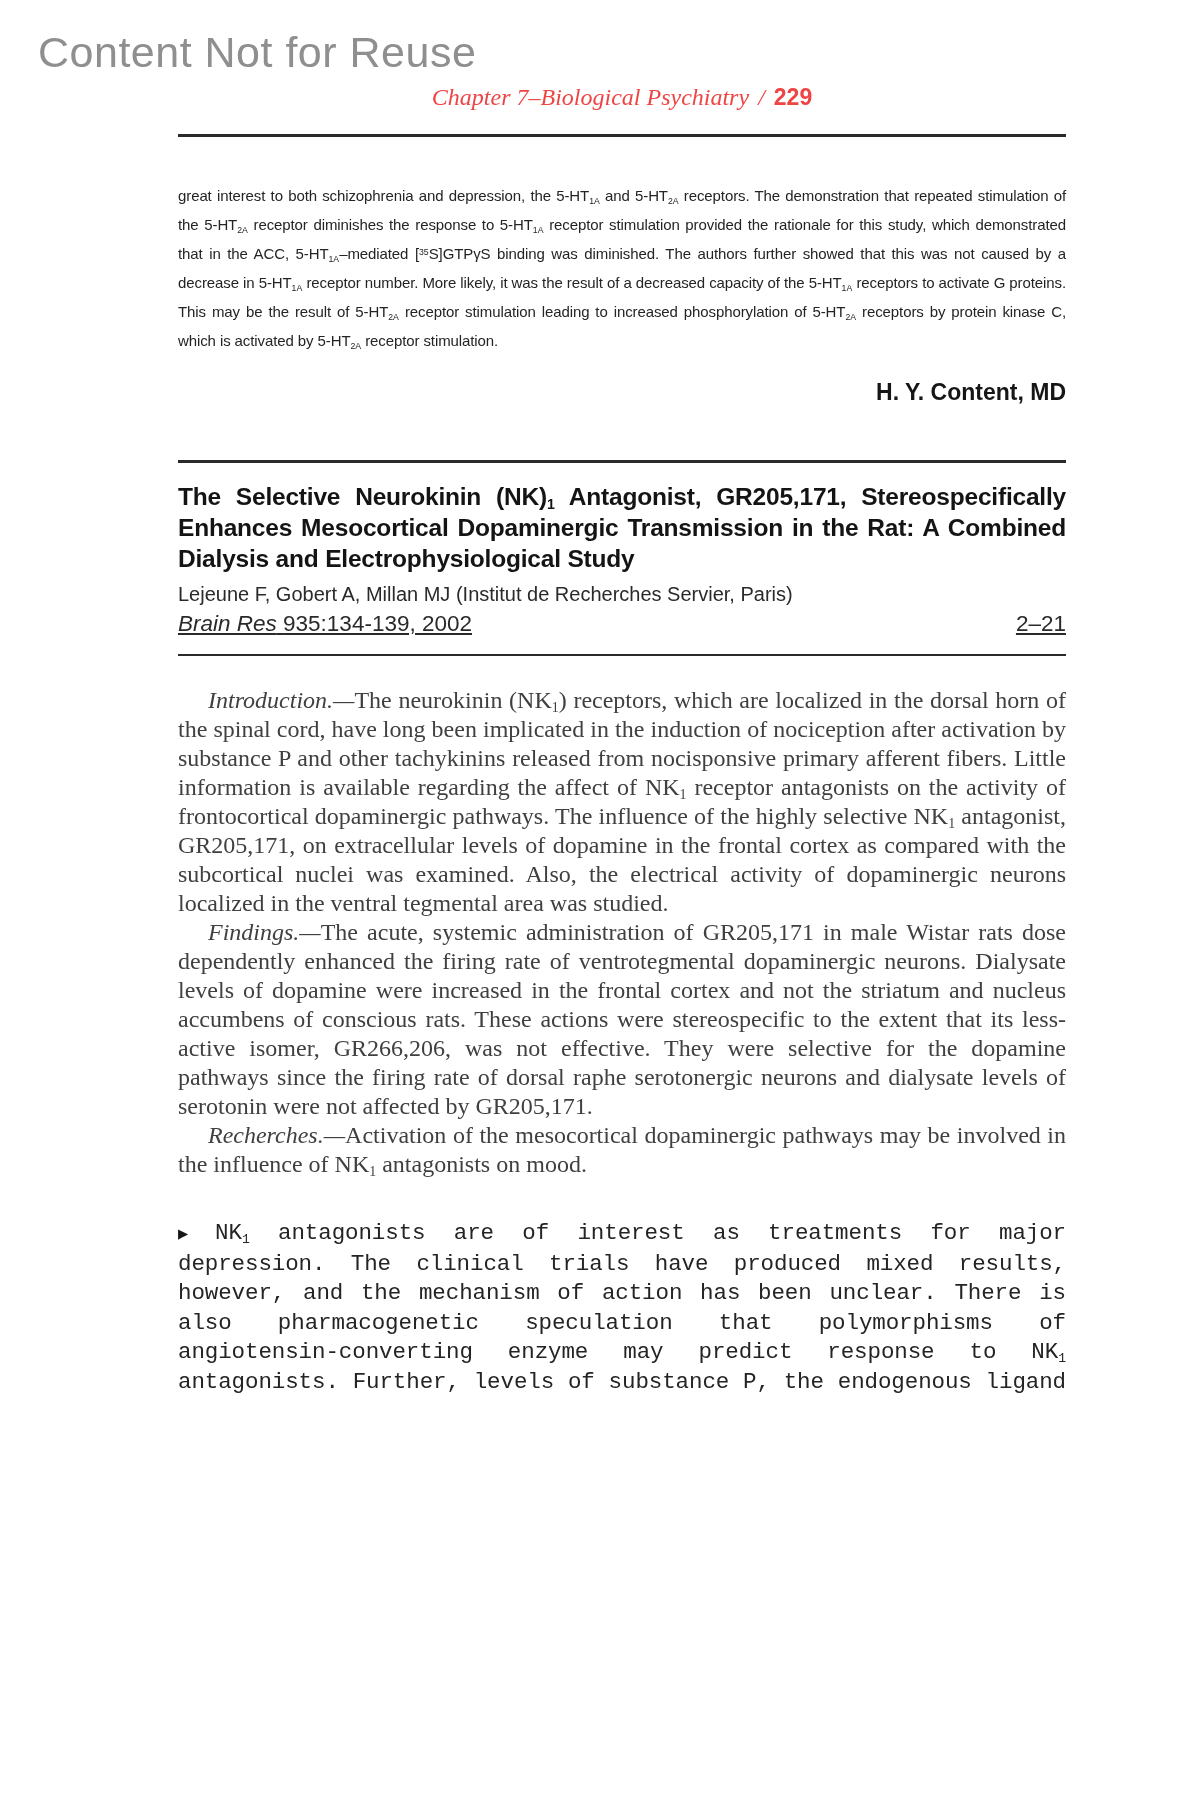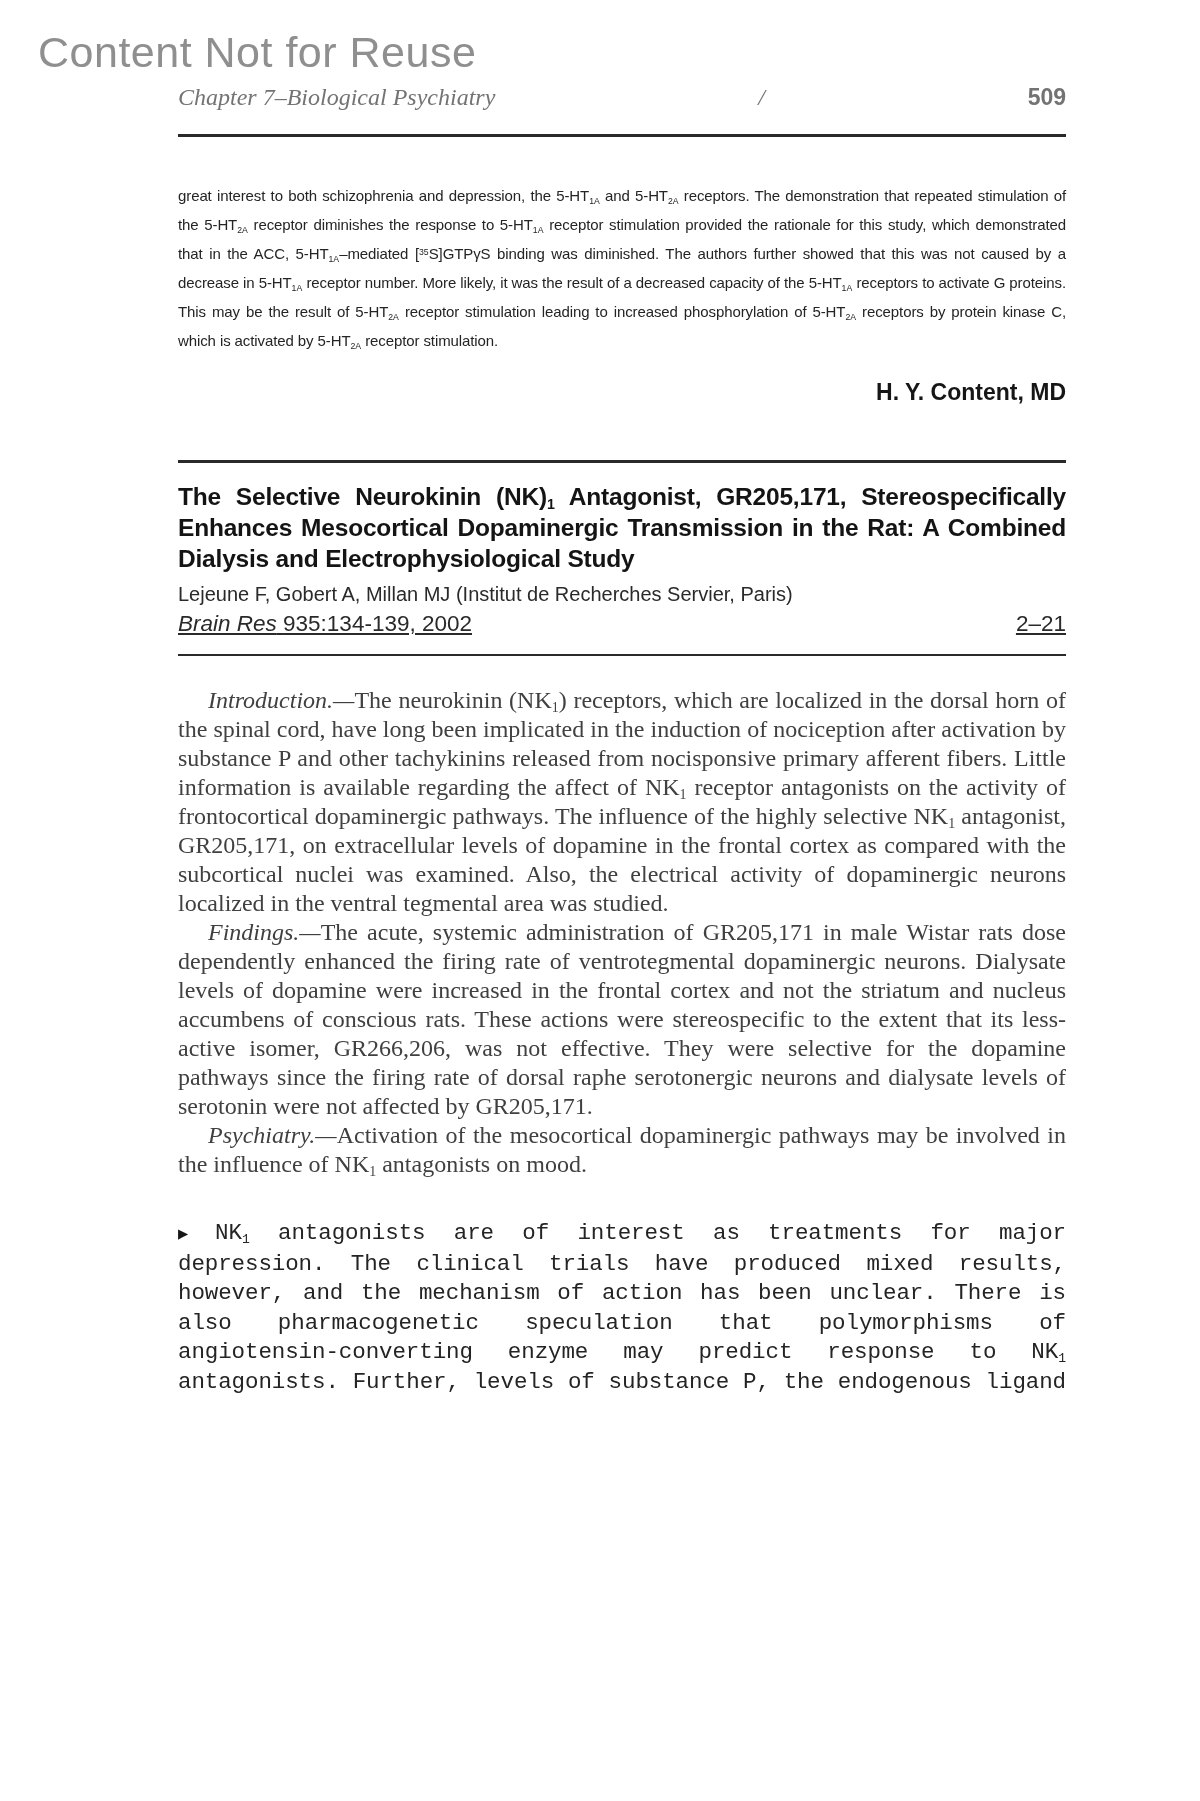--- a/index.html
+++ b/index.html
@@ -26,26 +26,26 @@
     white-space: nowrap;
   }
   .content {
     position: absolute;
     left: 178px; top: 84px;
     width: 888px;
   }
   
   .running-head {
     display: flex;
-    justify-content: space-between;
+    justify-content: center;
     align-items: baseline;
     gap: 9px;
     font-family: "Liberation Serif", "DejaVu Serif", serif;
     font-size: 24px;
-    color: #737373;
+    color: #ef4444;
     line-height: 26px;
   }
   .rh-chapter, .rh-sep { font-style: italic; }
   .rh-page {
     font-family: "Liberation Sans", "DejaVu Sans", sans-serif;
     font-weight: 700;
     font-size: 23px;
     font-style: normal;
   }
   .rule {
@@ -137,21 +137,21 @@
 
 <div class="page">
 
   <div class="watermark">Content Not for Reuse</div>
 
   <div class="content">
 
     <div class="running-head">
       <span class="rh-chapter">Chapter 7–Biological Psychiatry</span>
       <span class="rh-sep">/</span>
-      <span class="rh-page">509</span>
+      <span class="rh-page">229</span>
     </div>
 
     <div class="rule rule-head"></div>
 
     <p class="carryover">great interest to both schizophrenia and depression, the 5-HT<sub>1A</sub> and 5-HT<sub>2A</sub> receptors. The demonstration that repeated stimulation of the 5-HT<sub>2A</sub> receptor diminishes the response to 5-HT<sub>1A</sub> receptor stimulation provided the rationale for this study, which demonstrated that in the ACC, 5-HT<sub>1A</sub>–mediated [<sup>35</sup>S]GTPγS binding was diminished. The authors further showed that this was not caused by a decrease in 5-HT<sub>1A</sub> receptor number. More likely, it was the result of a decreased capacity of the 5-HT<sub>1A</sub> receptors to activate G proteins. This may be the result of 5-HT<sub>2A</sub> receptor stimulation leading to increased phosphorylation of 5-HT<sub>2A</sub> receptors by protein kinase C, which is activated by 5-HT<sub>2A</sub> receptor stimulation.</p>
 
     <div class="signature">H. Y. Content, MD</div>
 
     <div class="rule rule-article-top"></div>
 
@@ -165,19 +165,19 @@
         <span>935:134-139, 2002</span>
       </span>
       <span class="ref-number">2–21</span>
     </div>
 
     <div class="rule rule-article-bottom"></div>
 
     <div class="abstract">
       <p><span class="lead">Introduction.—</span><span>The neurokinin (NK<sub>1</sub>) receptors, which are localized in the dorsal horn of the spinal cord, have long been implicated in the induction of nociception after activation by substance P and other tachykinins released from nocisponsive primary afferent fibers. Little information is available regarding the affect of NK<sub>1</sub> receptor antagonists on the activity of frontocortical dopaminergic pathways. The influence of the highly selective NK<sub>1</sub> antagonist, GR205,171, on extracellular levels of dopamine in the frontal cortex as compared with the subcortical nuclei was examined. Also, the electrical activity of dopaminergic neurons localized in the ventral tegmental area was studied.</span></p>
       <p><span class="lead">Findings.—</span><span>The acute, systemic administration of GR205,171 in male Wistar rats dose dependently enhanced the firing rate of ventrotegmental dopaminergic neurons. Dialysate levels of dopamine were increased in the frontal cortex and not the striatum and nucleus accumbens of conscious rats. These actions were stereospecific to the extent that its less-active isomer, GR266,206, was not effective. They were selective for the dopamine pathways since the firing rate of dorsal raphe serotonergic neurons and dialysate levels of serotonin were not affected by GR205,171.</span></p>
-      <p><span class="lead">Psychiatry.—</span><span>Activation of the mesocortical dopaminergic pathways may be involved in the influence of NK<sub>1</sub> antagonists on mood.</span></p>
+      <p><span class="lead">Recherches.—</span><span>Activation of the mesocortical dopaminergic pathways may be involved in the influence of NK<sub>1</sub> antagonists on mood.</span></p>
     </div>
 
     <p class="commentary"><span class="bullet">▶</span><span>NK<sub>1</sub> antagonists are of interest as treatments for major depression. The clinical trials have produced mixed results, however, and the mechanism of action has been unclear. There is also pharmacogenetic speculation that polymorphisms of angiotensin-converting enzyme may predict response to NK<sub>1</sub> antagonists. Further, levels of substance P, the endogenous ligand for NK<sub>1</sub> receptors, have been reported to be elevated in the brains of patients with major depression. This study adds to previous evidence that enhancing dopaminer-</span></p>
 
   </div>
 </div>
 
 </body></html>

